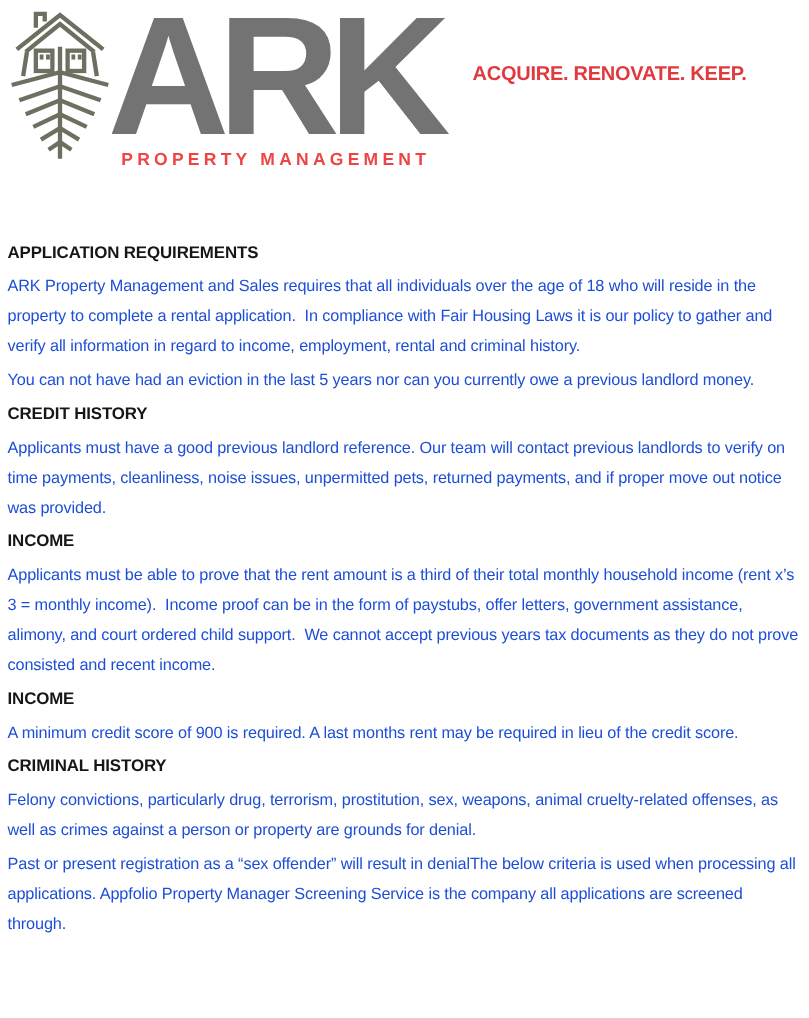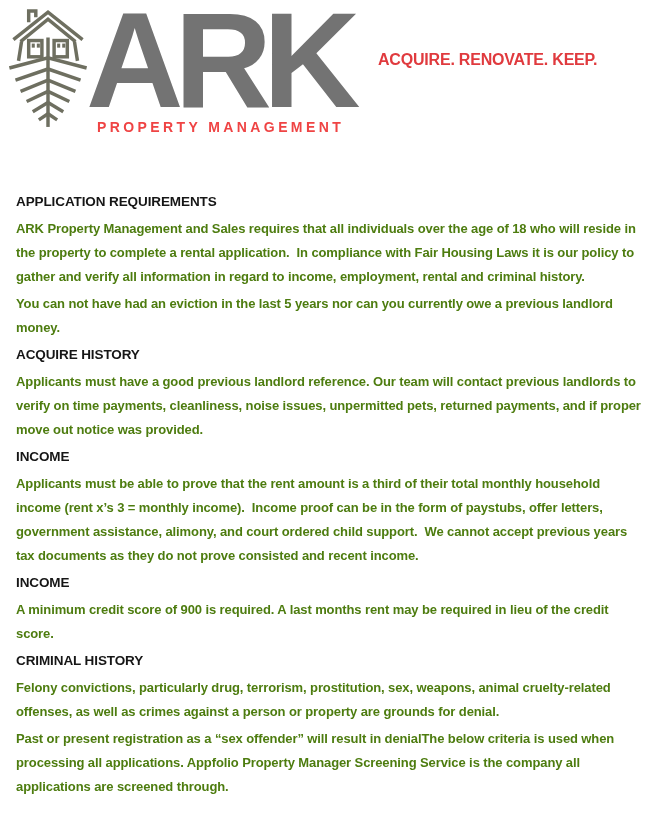--- a/index.html
+++ b/index.html
@@ -60,37 +60,36 @@
     top: 119px;
     font-size: 14px;
     font-weight: 700;
     letter-spacing: 3.4px;
     color: #ef4444;
     white-space: nowrap;
   }
 
   
   .doc {
-    padding: 24px 4px 0 16px;
+    padding: 24px 4px 0 6px;
   }
   .doc h2 {
     font-size: 13.5px;
     font-weight: 700;
     color: #161616;
     letter-spacing: -0.1px;
     line-height: 24px;
     margin: 0 0 3px 0;
   }
   .doc p {
     font-size: 13px;
     letter-spacing: -0.1px;
     line-height: 24px;
     margin: 0 0 3px 0;
-    color: #4d7c0f;
-    font-weight: bold;
+    color: #1d4ed8;
   }
 </style>
 </head>
 <body>
 
 <div class="page">
 
   <header class="logo-header">
 
     <span class="logo-icon">
@@ -135,21 +134,21 @@
 
   <main class="doc">
 
     <section>
       <h2>APPLICATION REQUIREMENTS</h2>
       <p>ARK Property Management and Sales requires that all individuals over the age of 18 who will reside in the property to complete a rental application.&nbsp; In compliance with Fair Housing Laws it is our policy to gather and verify all information in regard to income, employment, rental and criminal history.</p>
       <p>You can not have had an eviction in the last 5 years nor can you currently owe a previous landlord money.</p>
     </section>
 
     <section>
-      <h2>ACQUIRE HISTORY</h2>
+      <h2>CREDIT HISTORY</h2>
       <p>Applicants must have a good previous landlord reference. Our team will contact previous landlords to verify on time payments, cleanliness, noise issues, unpermitted pets, returned payments, and if proper move out notice was provided.</p>
     </section>
 
     <section>
       <h2>INCOME</h2>
       <p>Applicants must be able to prove that the rent amount is a third of their total monthly household income (rent x’s 3 = monthly income).&nbsp; Income proof can be in the form of paystubs, offer letters, government assistance, alimony, and court ordered child support.&nbsp; We cannot accept previous years tax documents as they do not prove consisted and recent income.</p>
     </section>
 
     <section>
       <h2>INCOME</h2>

